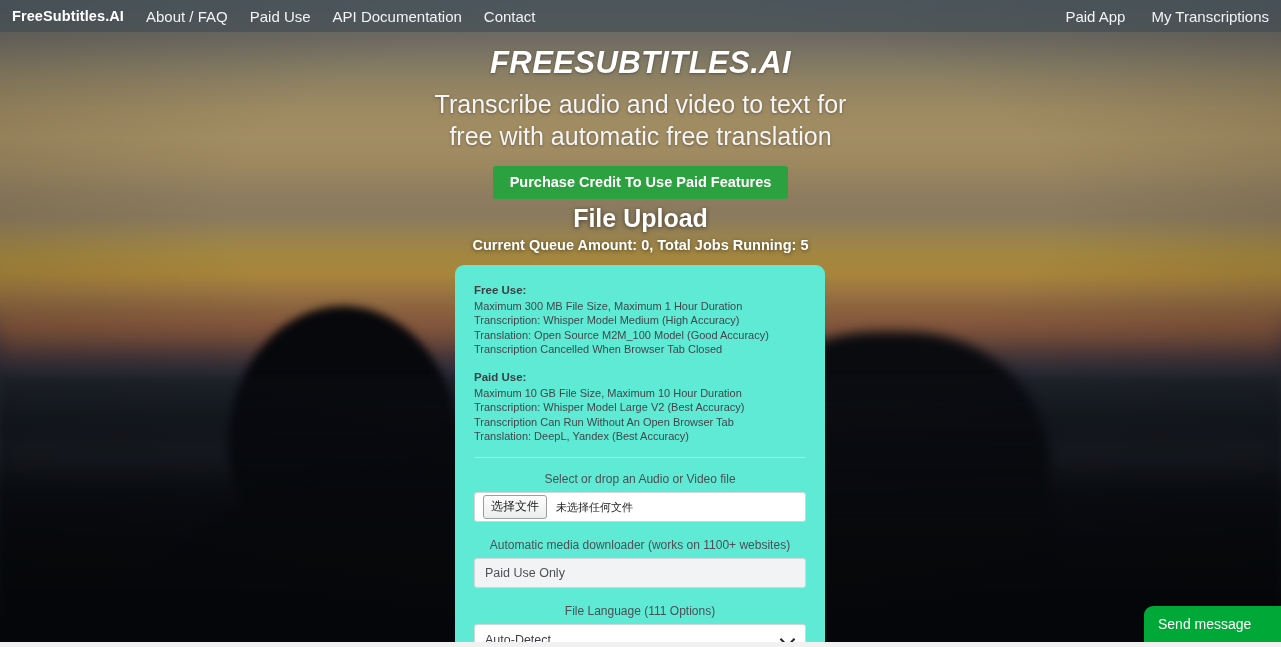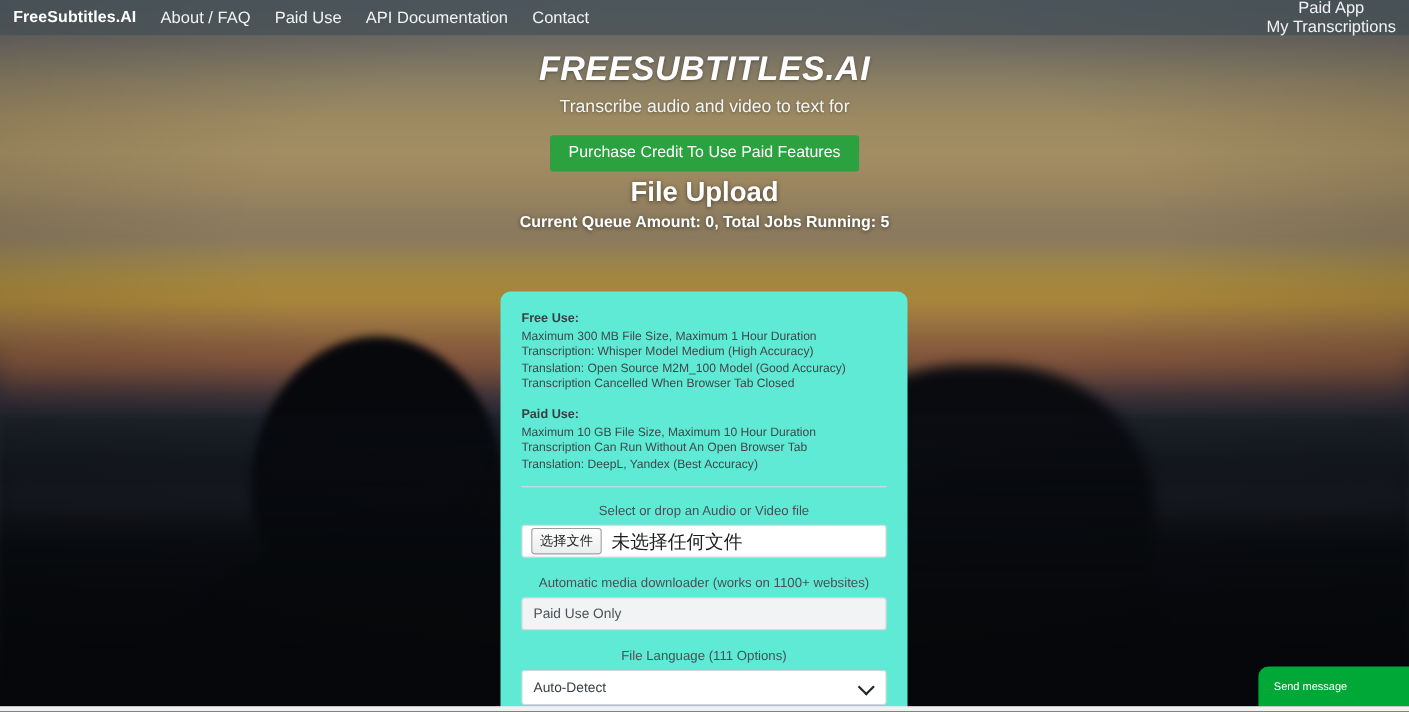--- a/index.html
+++ b/index.html
@@ -119,53 +119,53 @@
     cursor: pointer;
   }
   .nav-link {
     color: #f2f3f4;
     font-size: 15px;
     font-weight: 500;
     margin-right: 22px;
     white-space: nowrap;
     cursor: pointer;
   }
-  .nav-right { margin-left: auto; display: flex; align-items: center; flex-direction: column; }
+  .nav-right { margin-left: auto; display: flex; align-items: center; }
   .nav-right .nav-link { margin-right: 0; margin-left: 26px; }
 
   
   #hero {
     position: absolute; left: 0; right: 0; top: 46px;
     z-index: 4;
     text-align: center;
   }
   #hero-title {
     color: #ffffff;
     font-size: 31px;
     font-weight: bold;
     font-style: italic;
     letter-spacing: 0.4px;
     line-height: 1.1;
     text-shadow: 0 1px 3px rgba(0,0,0,0.35);
   }
   #hero-sub {
     margin-top: 8px;
     color: #f4f5f6;
-    font-size: 16px;
+    font-size: 25px;
     font-weight: 500;
     line-height: 1.28;
     text-shadow: 0 1px 3px rgba(0,0,0,0.35);
   }
   #purchase-btn {
     display: inline-block;
     margin-top: 14px;
     background: #2ba13f;
     color: #ffffff;
     font-size: 14.5px;
-    font-weight: 400;
+    font-weight: 700;
     padding: 8px 17px 9px;
     border: none;
     border-radius: 3px;
     cursor: pointer;
     font-family: "Liberation Sans", sans-serif;
   }
   #upload-heading {
     margin-top: 5px;
     color: #ffffff;
     font-size: 25px;
@@ -228,21 +228,21 @@
     background: linear-gradient(to bottom, #fdfdfd, #eceded);
     border-radius: 3px;
     font-size: 12px;
     color: #1b1c1d;
     padding: 2px 7px 3px;
     cursor: pointer;
     font-family: Liberation Serif, serif;
     white-space: nowrap;
   }
   #no-file-text {
-    font-size: 17px; color: #1b1c1d;
+    font-size: 11px; color: #1b1c1d;
     font-family: "DejaVu Sans", sans-serif;
     white-space: nowrap;
   }
   #lang-select {
     position: relative;
     justify-content: flex-start;
     height: 32px;
   }
   #lang-select-value { flex: 1; }
   #chevron-down {
@@ -260,21 +260,21 @@
 
   
   #send-message-btn {
     position: absolute;
     right: 0px; bottom: 5px;
     width: 137px; height: 36px;
     background: #00a837;
     color: #ffffff;
     border: none;
     border-radius: 9px 0 0 0;
-    font-size: 10px;
+    font-size: 14px;
     font-weight: 500;
     text-align: left;
     padding-left: 14px;
     cursor: pointer;
     z-index: 20;
     font-family: "Liberation Sans", sans-serif;
   }
 
   
   #bottom-scrollbar {
@@ -307,39 +307,41 @@
   <div class="nav-right">
     <div class="nav-link">Paid App</div>
     <div class="nav-link">My Transcriptions</div>
   </div>
 </nav>
 
 <div id="hero">
   <div id="hero-title">FREESUBTITLES.AI</div>
   <div id="hero-sub">
     <div>Transcribe audio and video to text for</div>
+    <div>free with automatic free translation</div>
   </div>
   <button id="purchase-btn">Purchase Credit To Use Paid Features</button>
   <div id="upload-heading">File Upload</div>
   <div id="queue-line">Current Queue Amount: 0, Total Jobs Running: 5</div>
 </div>
 
 <section id="upload-card">
 
   <div class="plan-block">
     <div class="plan-title">Free Use:</div>
     <div class="plan-line">Maximum 300 MB File Size, Maximum 1 Hour Duration</div>
     <div class="plan-line">Transcription: Whisper Model Medium (High Accuracy)</div>
     <div class="plan-line">Translation: Open Source M2M_100 Model (Good Accuracy)</div>
     <div class="plan-line">Transcription Cancelled When Browser Tab Closed</div>
   </div>
 
   <div class="plan-block">
     <div class="plan-title">Paid Use:</div>
     <div class="plan-line">Maximum 10 GB File Size, Maximum 10 Hour Duration</div>
+    <div class="plan-line">Transcription: Whisper Model Large V2 (Best Accuracy)</div>
     <div class="plan-line">Transcription Can Run Without An Open Browser Tab</div>
     <div class="plan-line">Translation: DeepL, Yandex (Best Accuracy)</div>
   </div>
 
   <div id="card-divider"></div>
 
   <div class="field-group">
     <div class="field-label">Select or drop an Audio or Video file</div>
     <div class="text-box" id="file-picker">
       <span id="choose-file-btn">选择文件</span>

